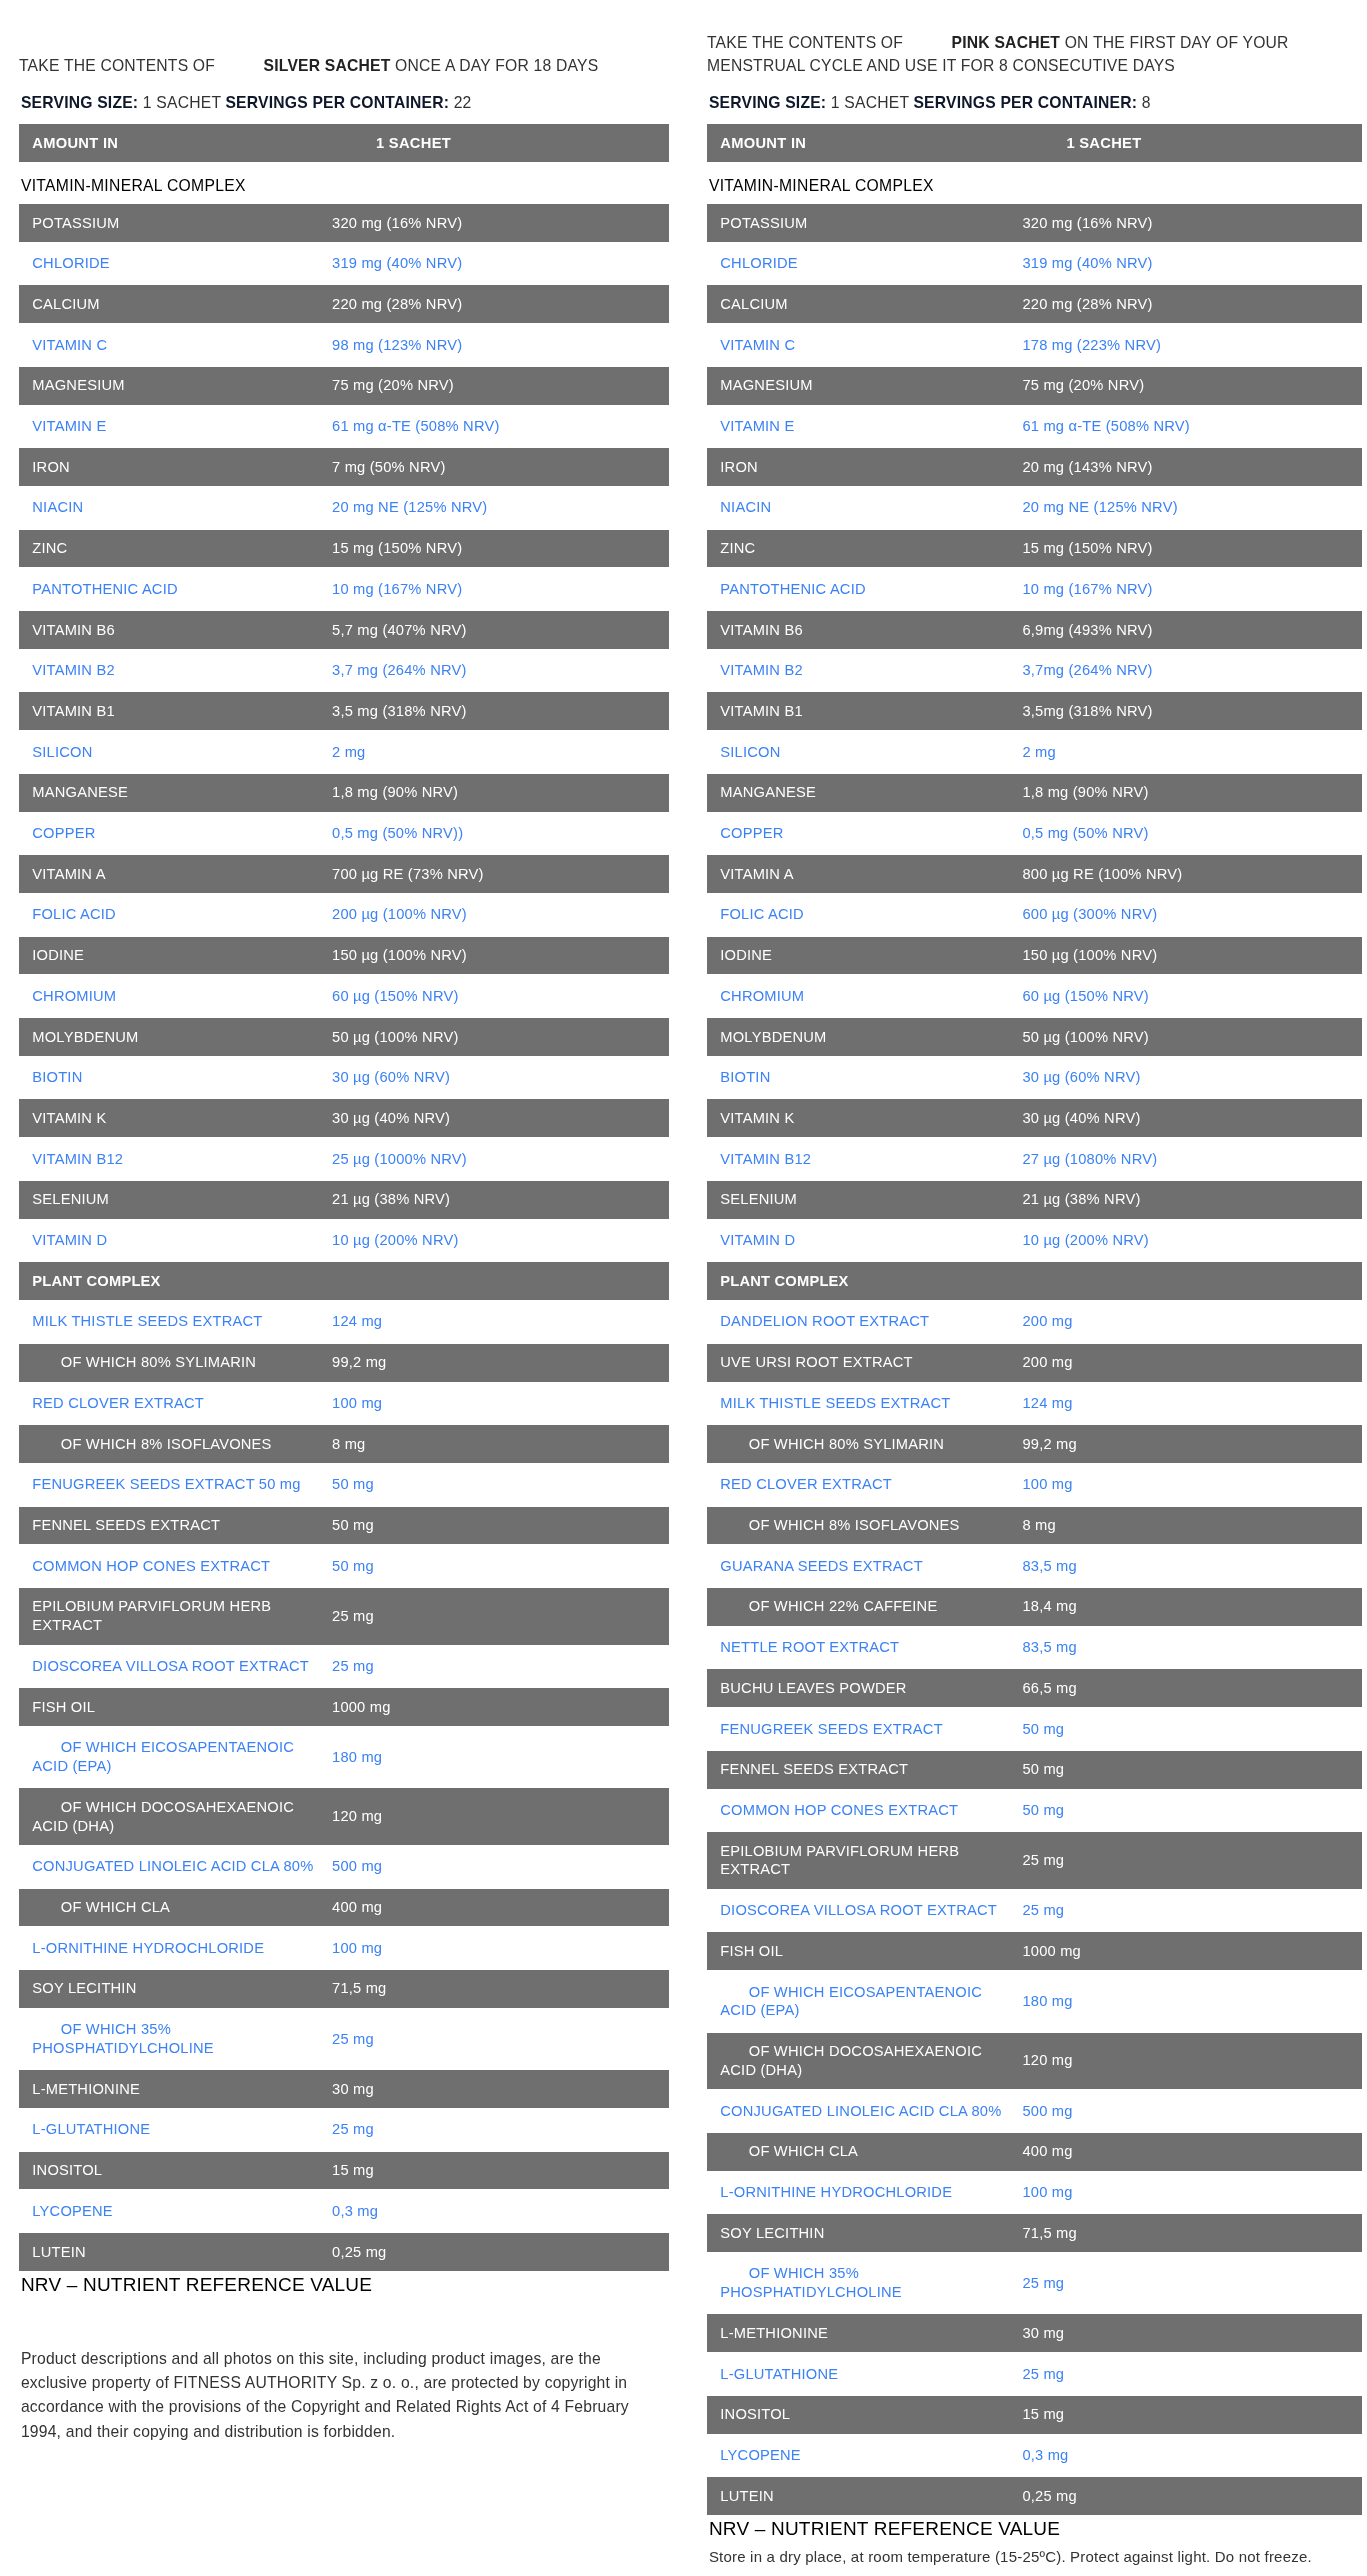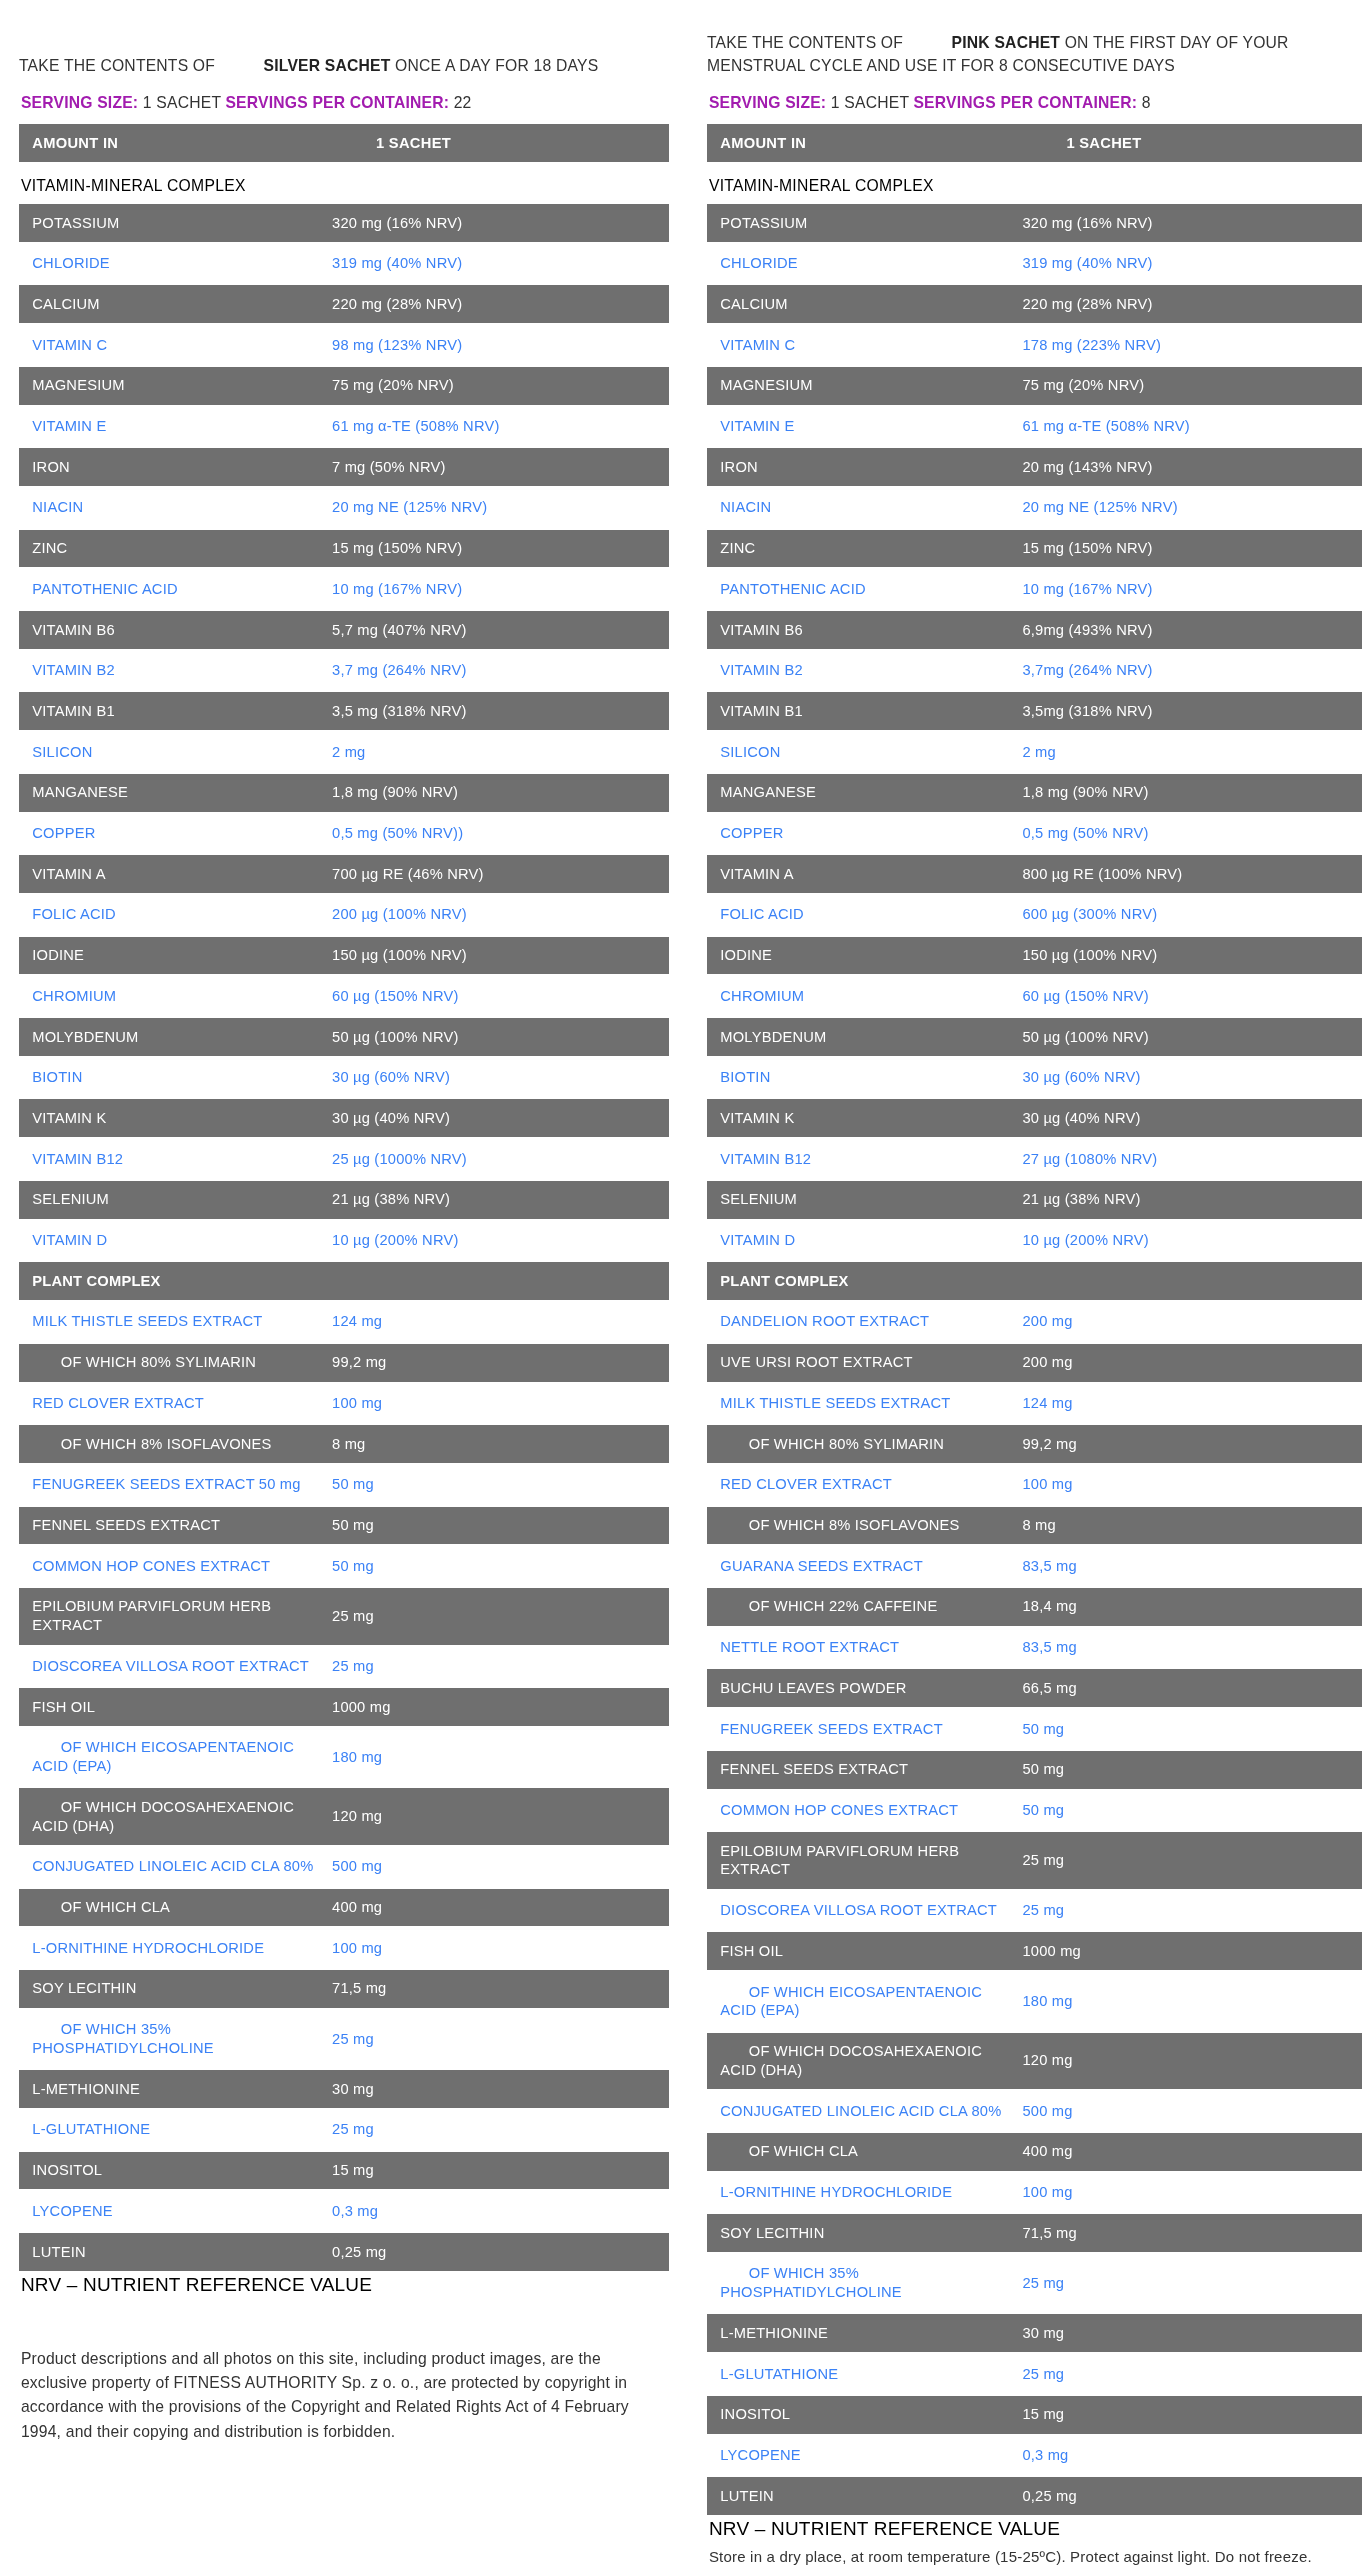--- a/index.html
+++ b/index.html
@@ -30,21 +30,21 @@
     color: #333333;
   }
   .intro strong { font-weight: 700; color: #222; padding-left: 44px; }
 
   .serving {
     margin: 16px 0 12.4px 1.9px;
     font-size: 15.7px;
     letter-spacing: 0.2px;
     color: #333333;
   }
-  .serving strong { font-weight: 700; color: #a21caf; }
+  .serving strong { font-weight: 700; color: #0f172a; }
 
   .row {
     display: flex;
     align-items: center;
     margin-bottom: 2.9px;
     padding: 9.5px 5.7px 9.5px 13.3px;
     font-size: 14.7px;
     line-height: 1.28;
     letter-spacing: 0.2px;
   }
@@ -170,21 +170,21 @@
         <div class="row gray">
           <span class="name">MANGANESE</span>
           <span class="value">1,8 mg (90% NRV)</span>
         </div>
         <div class="row white">
           <span class="name">COPPER</span>
           <span class="value">0,5 mg (50% NRV))</span>
         </div>
         <div class="row gray">
           <span class="name">VITAMIN A</span>
-          <span class="value">700 µg RE (46% NRV)</span>
+          <span class="value">700 µg RE (73% NRV)</span>
         </div>
         <div class="row white">
           <span class="name">FOLIC ACID</span>
           <span class="value">200 µg (100% NRV)</span>
         </div>
         <div class="row gray">
           <span class="name">IODINE</span>
           <span class="value">150 µg (100% NRV)</span>
         </div>
         <div class="row white">

